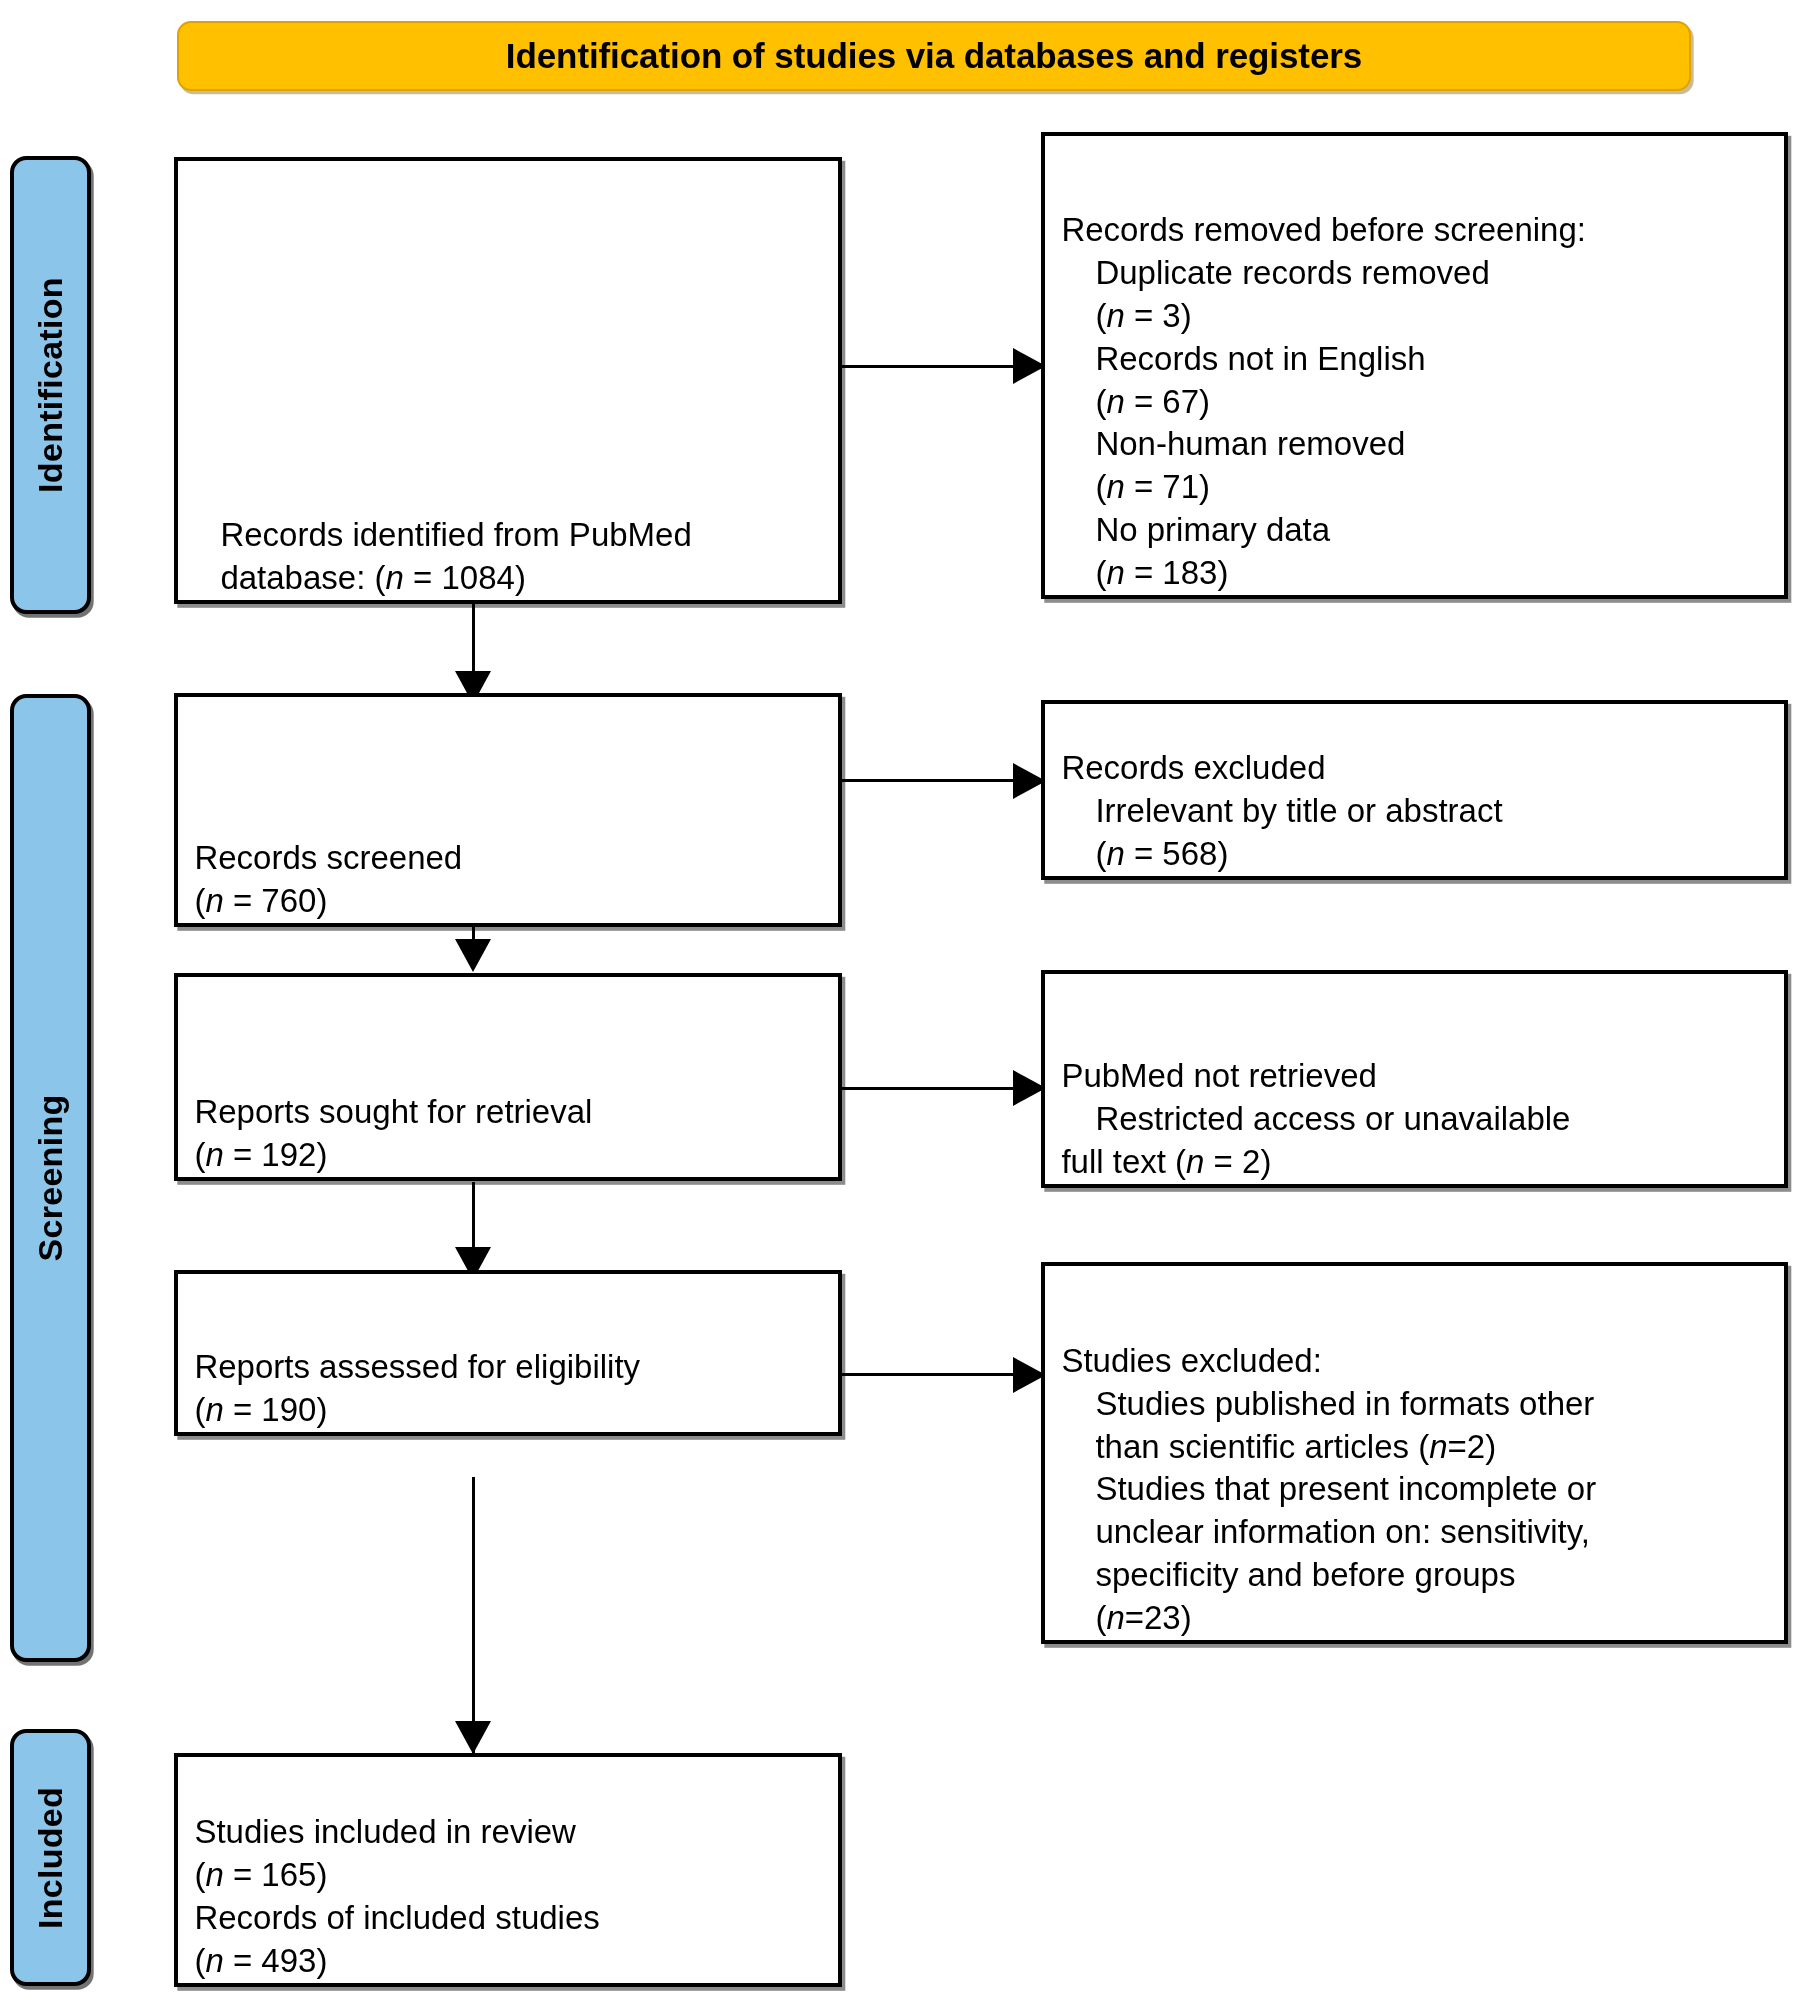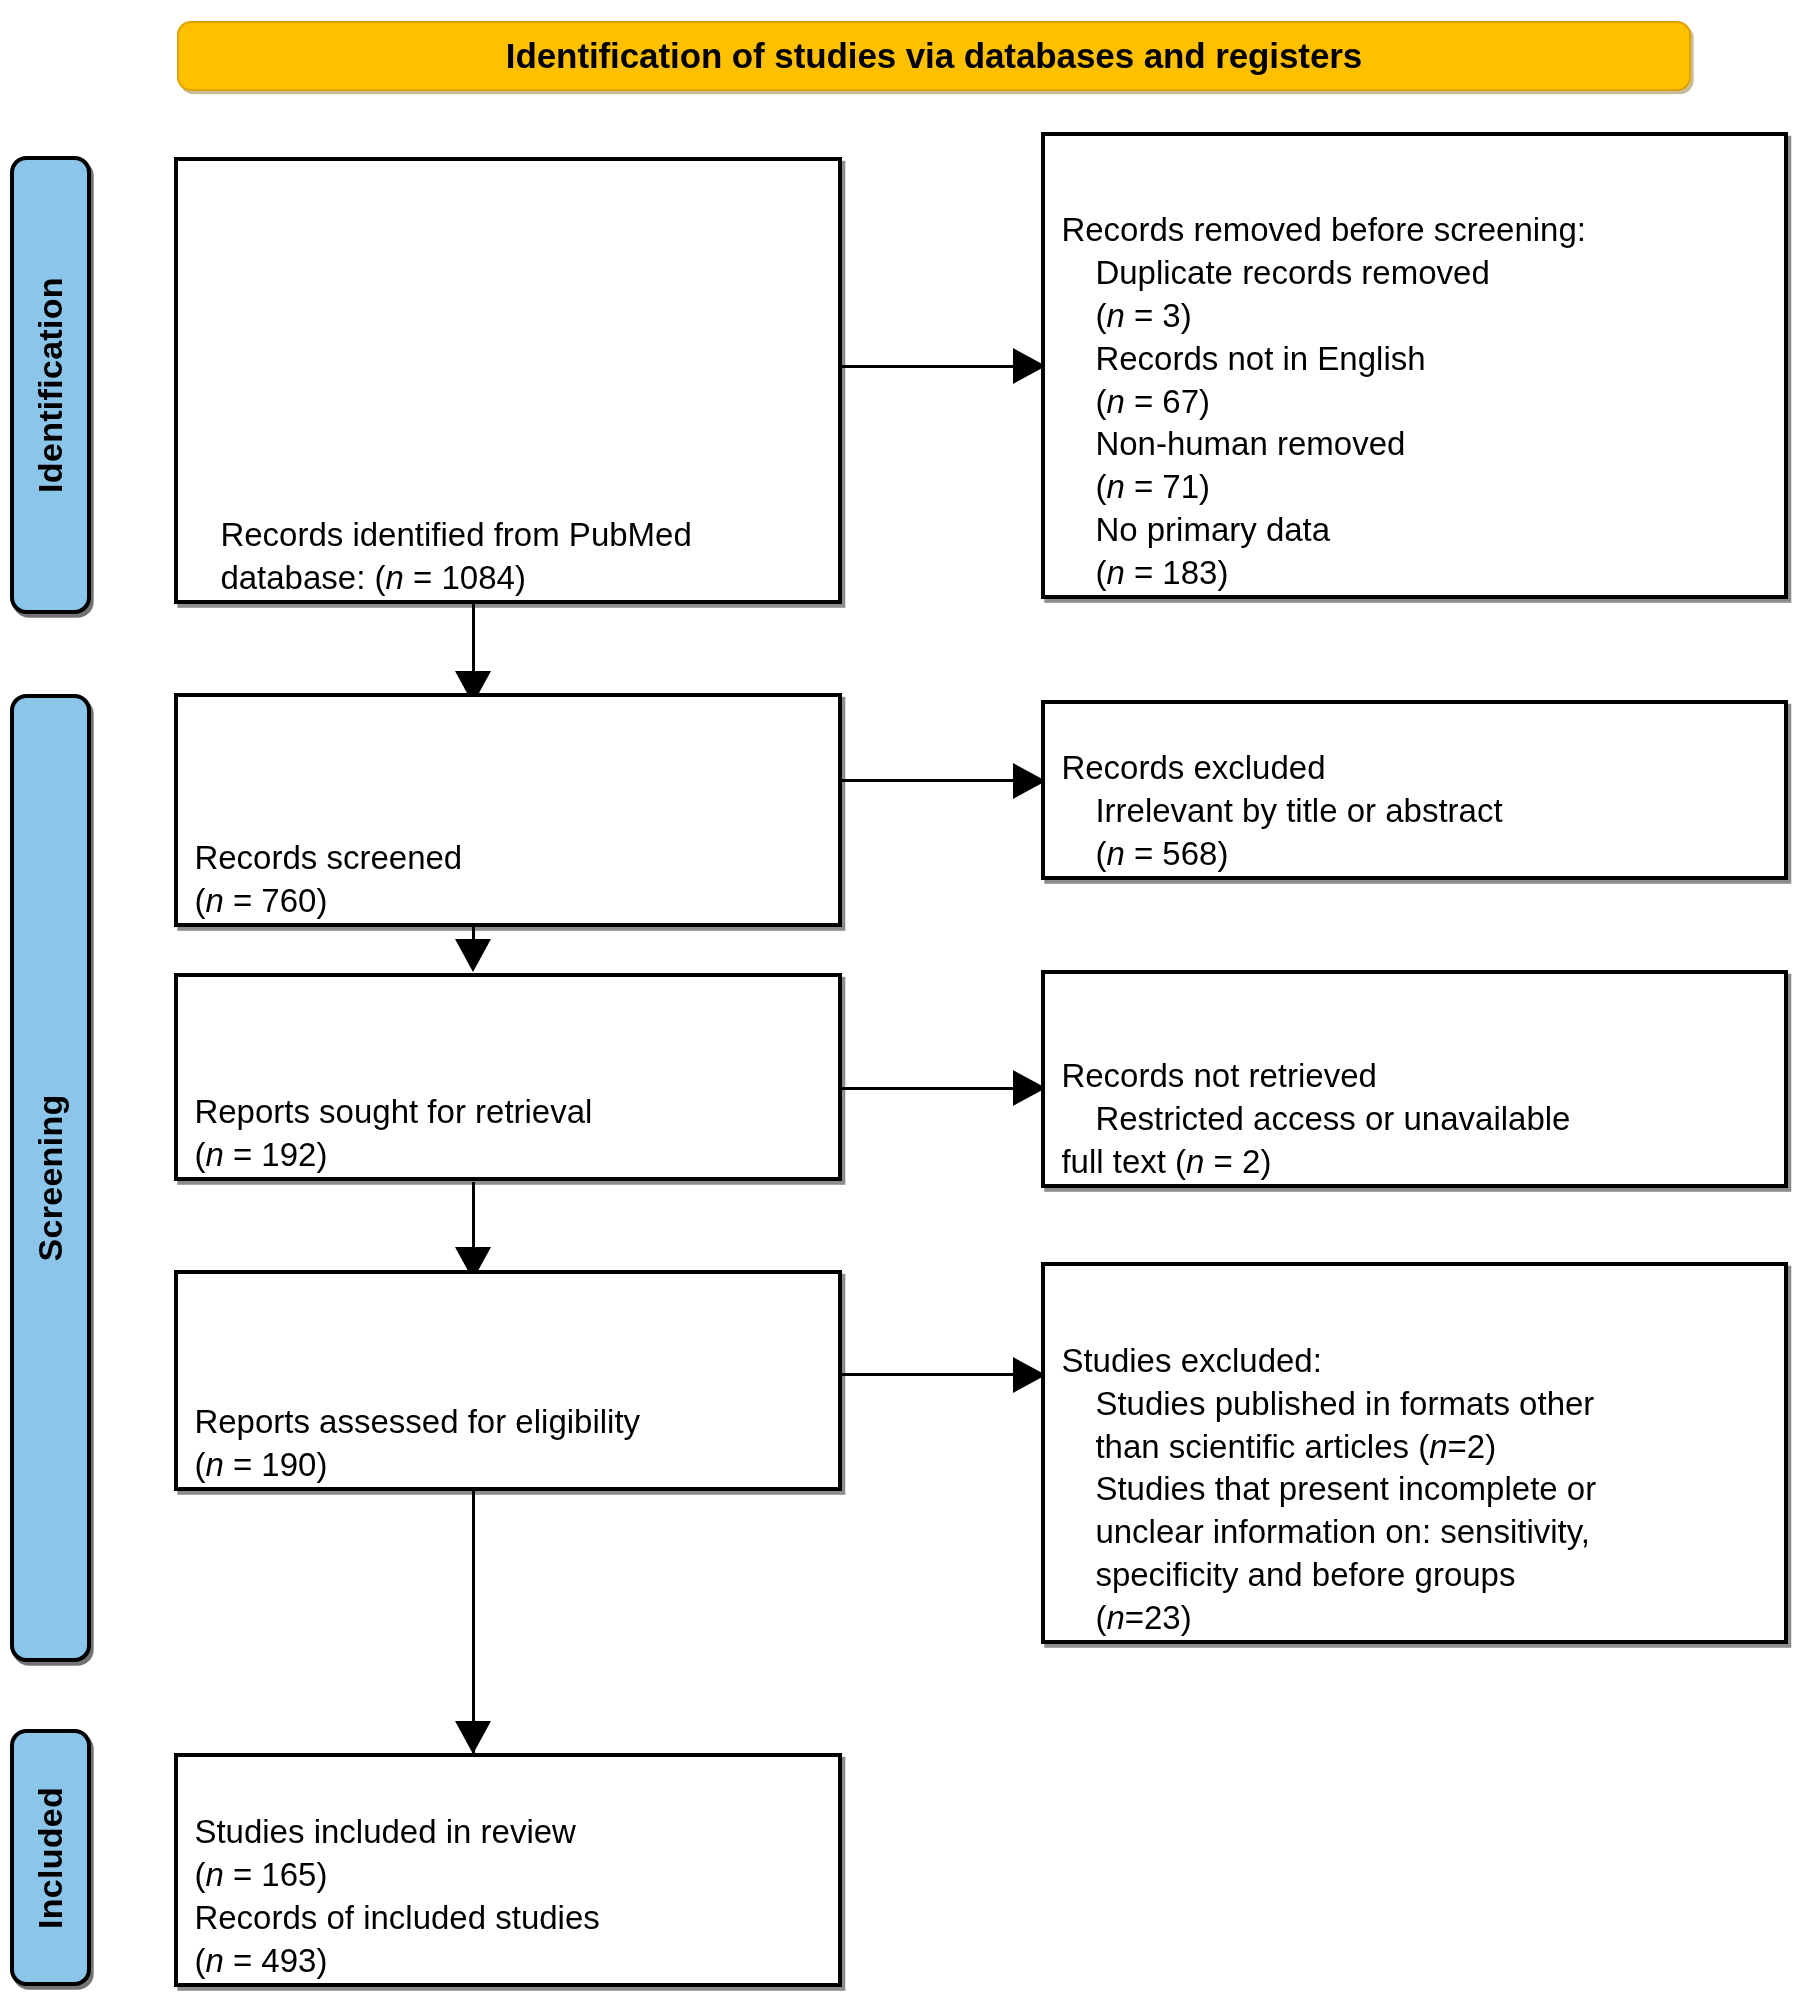--- a/index.html
+++ b/index.html
@@ -178,21 +178,21 @@
       </div>
   </div>
 
   <div class="box" style="left:174px;top:973px;width:668px;height:208px;">
     <div class="box-text">
         <span class="ln">Reports sought for retrieval</span>
         <span class="ln">(<i class="ital">n</i> = 192)</span>
       </div>
   </div>
 
-  <div class="box" style="left:174px;top:1270px;width:668px;height:221px;">
+  <div class="box" style="left:174px;top:1270px;width:668px;height:166px;">
     <div class="box-text">
         <span class="ln">Reports assessed for eligibility</span>
         <span class="ln">(<i class="ital">n</i> = 190)</span>
       </div>
   </div>
 
   <div class="box" style="left:174px;top:1753px;width:668px;height:234px;">
     <div class="box-text">
         <span class="ln">Studies included in review</span>
         <span class="ln">(<i class="ital">n</i> = 165)</span>
@@ -218,21 +218,21 @@
   <div class="box" style="left:1041px;top:700px;width:747px;height:180px;">
     <div class="box-text">
         <span class="ln">Records excluded</span>
         <span class="ln indent">Irrelevant by title or abstract</span>
         <span class="ln indent">(<i class="ital">n</i> = 568)</span>
       </div>
   </div>
 
   <div class="box" style="left:1041px;top:970px;width:747px;height:218px;">
     <div class="box-text">
-        <span class="ln">Records not retrieved</span>
+        <span class="ln">PubMed not retrieved</span>
         <span class="ln indent">Restricted access or unavailable</span>
         <span class="ln">full text (<i class="ital">n</i> = 2)</span>
       </div>
   </div>
 
   <div class="box" style="left:1041px;top:1262px;width:747px;height:382px;">
     <div class="box-text">
         <span class="ln">Studies excluded:</span>
         <span class="ln indent">Studies published in formats other</span>
         <span class="ln indent">than scientific articles (<i class="ital">n</i>=2)</span>

